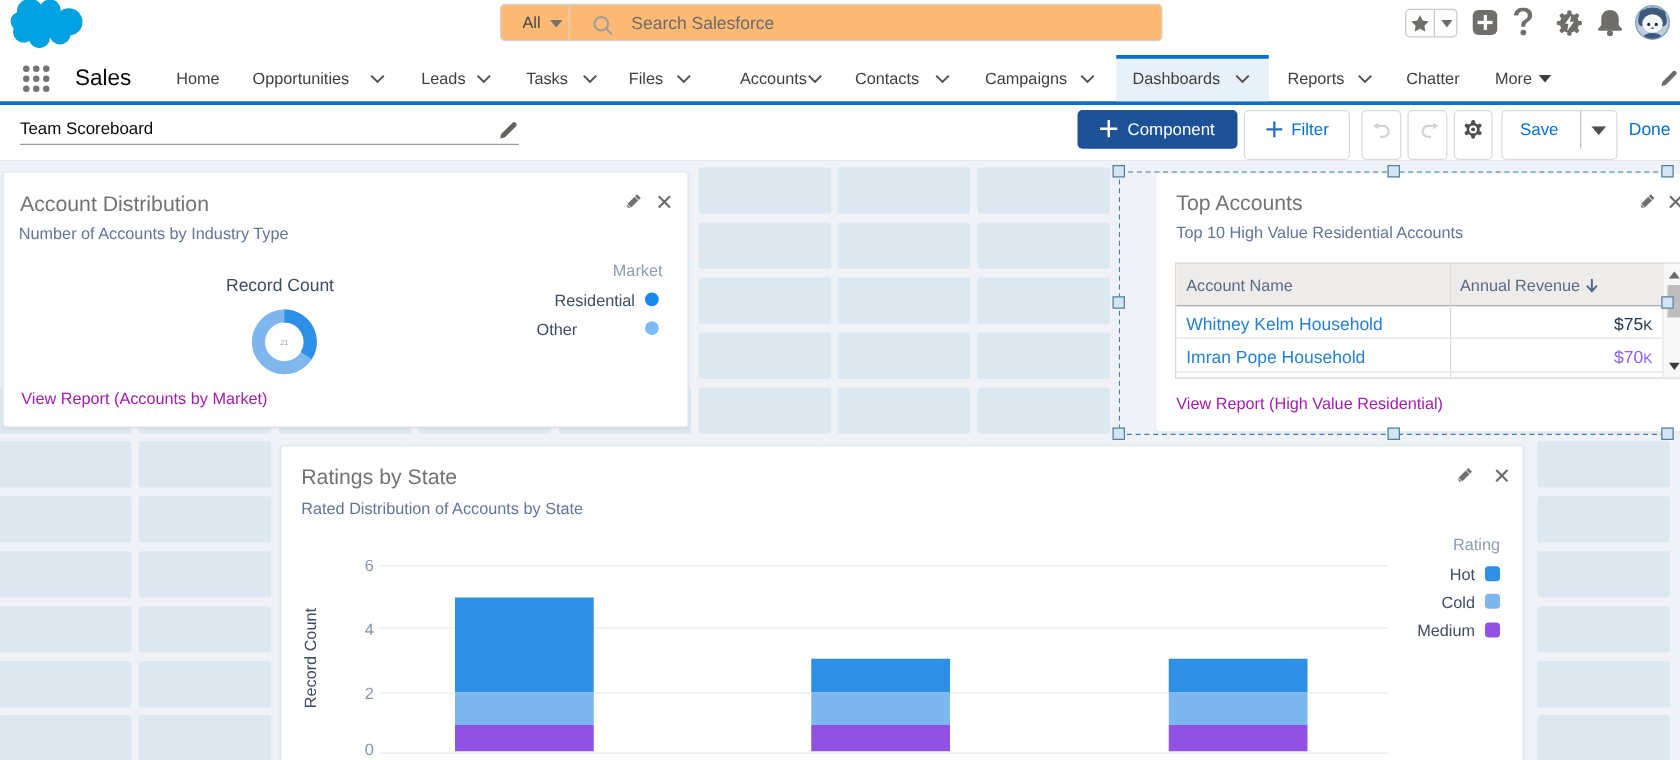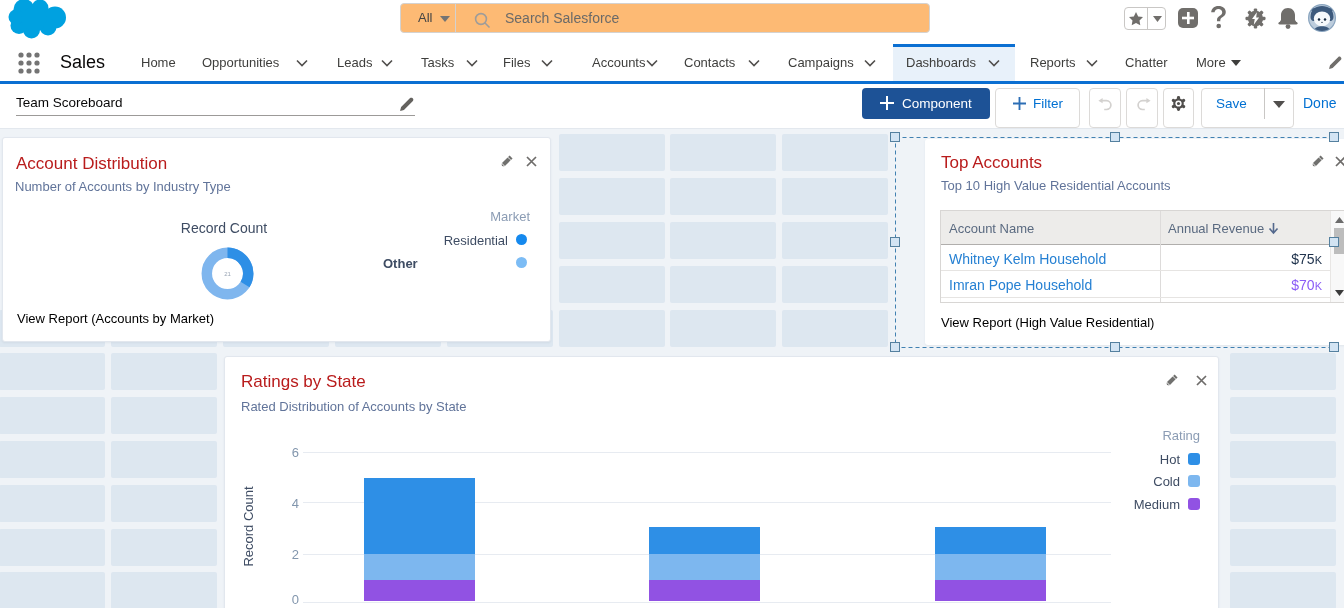--- a/index.html
+++ b/index.html
@@ -15,23 +15,23 @@
 #nav { position:absolute; left:0; top:44px; width:1344px; height:40px; background:#fff; border-bottom:3px solid #0b6fd2; }
 .navitem { position:absolute; top:0; height:37px; line-height:37px; font-size:13px; color:#3e3e3c; white-space:nowrap; }
 #dashtab { position:absolute; left:893px; top:0; width:122px; height:37px; background:#e8f1fa; border-top:3px solid #0b6fd2; }
 
 #tbar { position:absolute; left:0; top:84px; width:1344px; height:45px; background:#fff; border-bottom:1px solid #e3e8ee; }
 .btn { position:absolute; top:4px; height:40px; border:1px solid #dcdad8; border-radius:4px; background:#fff; font-size:13px; }
 
 #cv { position:absolute; left:0; top:129px; width:1344px; height:479px; background:#eff3f7; }
 .cell { position:absolute; width:106px; height:37px; background:#dde7f0; border-radius:2px; }
 .widget { position:absolute; background:#fff; border:1px solid #e2e7ee; border-radius:3px; box-shadow:0 1px 2px rgba(120,140,160,.12); }
-.wtitle { position:absolute; font-size:17px; color:#b91c1c; letter-spacing:0; }
+.wtitle { position:absolute; font-size:17px; color:#737373; letter-spacing:0; }
 .wsub { position:absolute; font-size:13px; color:#61749a; }
-.vrep { position:absolute; font-size:13px; color:#000000; }
+.vrep { position:absolute; font-size:13px; color:#a21caf; }
 .legendhead { position:absolute; font-size:13px; color:#8b9cb4; }
 .legendtxt { position:absolute; font-size:13px; color:#3e4c63; }
 </style>
 </head>
 <body>
 <div id="page">
 
 <div id="hdr">
   <svg class="abs" style="left:0px;top:0px" width="70" height="40" viewBox="0 0 70 40">
     <g fill="#00a1e0">
@@ -289,21 +289,21 @@
   <svg class="abs" style="left:198px;top:108.5px" width="53" height="53" viewBox="0 0 53 53">
     <g transform="translate(26.5,26.5)">
       <circle r="20.7" fill="none" stroke="#7fb6ee" stroke-width="10.5"></circle>
       <path d="M 0 -20.7 A 20.7 20.7 0 0 1 17.55 10.97" fill="none" stroke="#2e8fe6" stroke-width="10.5"></path>
     </g>
     <text x="26.5" y="28.8" font-size="6" fill="#9aa5b5" text-anchor="middle">21</text>
   </svg>
   <div class="legendhead" style="left:427px;top:71px;width:100px;text-align:right;">Market</div>
   <div class="legendtxt" style="left:380px;top:95px;width:125px;text-align:right;">Residential</div>
   <div class="abs" style="left:513px;top:96px;width:11px;height:11px;border-radius:50%;background:#1589ee;"></div>
-  <div class="legendtxt" style="left:380px;top:118px;width:125px;text-align:left;font-weight:bold;">Other</div>
+  <div class="legendtxt" style="left:380px;top:118px;width:125px;text-align:center;">Other</div>
   <div class="abs" style="left:513px;top:119px;width:11px;height:11px;border-radius:50%;background:#7cbcf5;"></div>
   <div class="vrep" style="left:14px;top:173px;">View Report (Accounts by Market)</div>
 </div>
 
 <svg class="abs" style="left:895px;top:137px" width="440" height="211" viewBox="0 0 440 211">
       <rect x="0.5" y="0.5" width="439" height="210" fill="none" stroke="#4181b1" stroke-width="1" stroke-dasharray="4 3"></rect>
     </svg>
 <div class="widget" style="left:897px;top:139px;width:435px;height:206px;border:none;margin-left:28px;">
   <div class="wtitle" style="left:16px;top:14px;">Top Accounts</div>
   <div class="wsub" style="left:16px;top:39px;">Top 10 High Value Residential Accounts</div>

